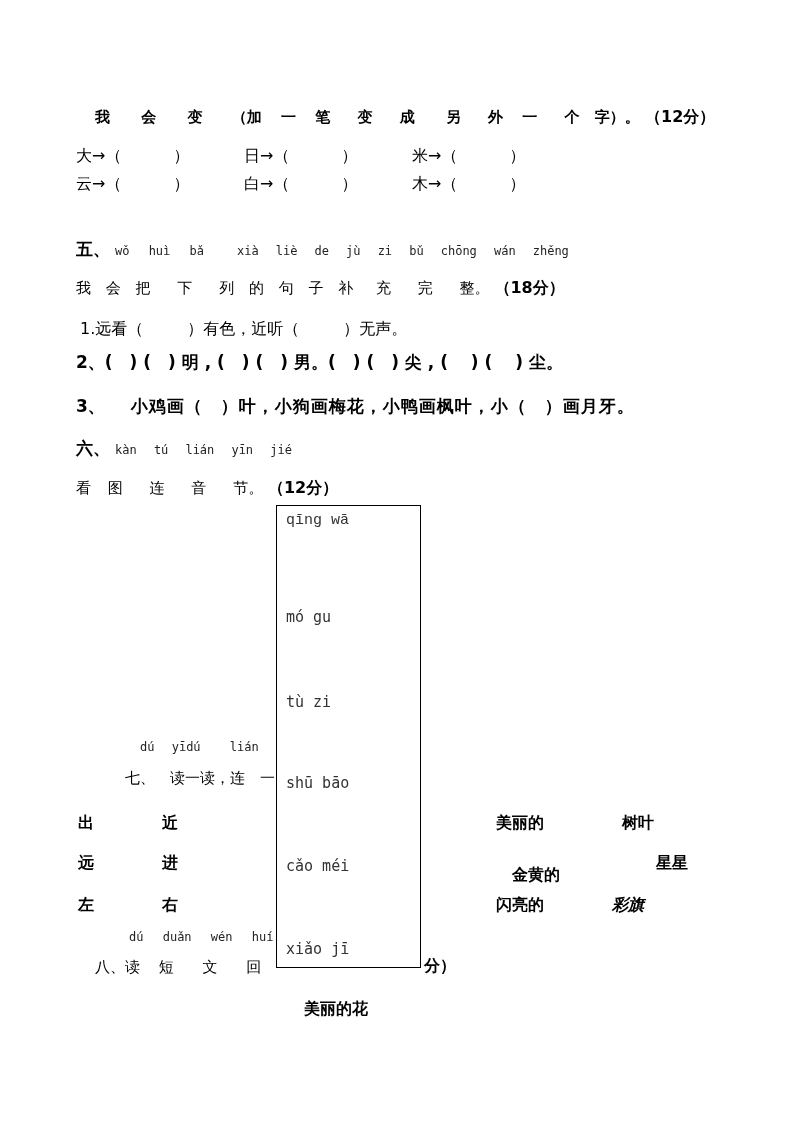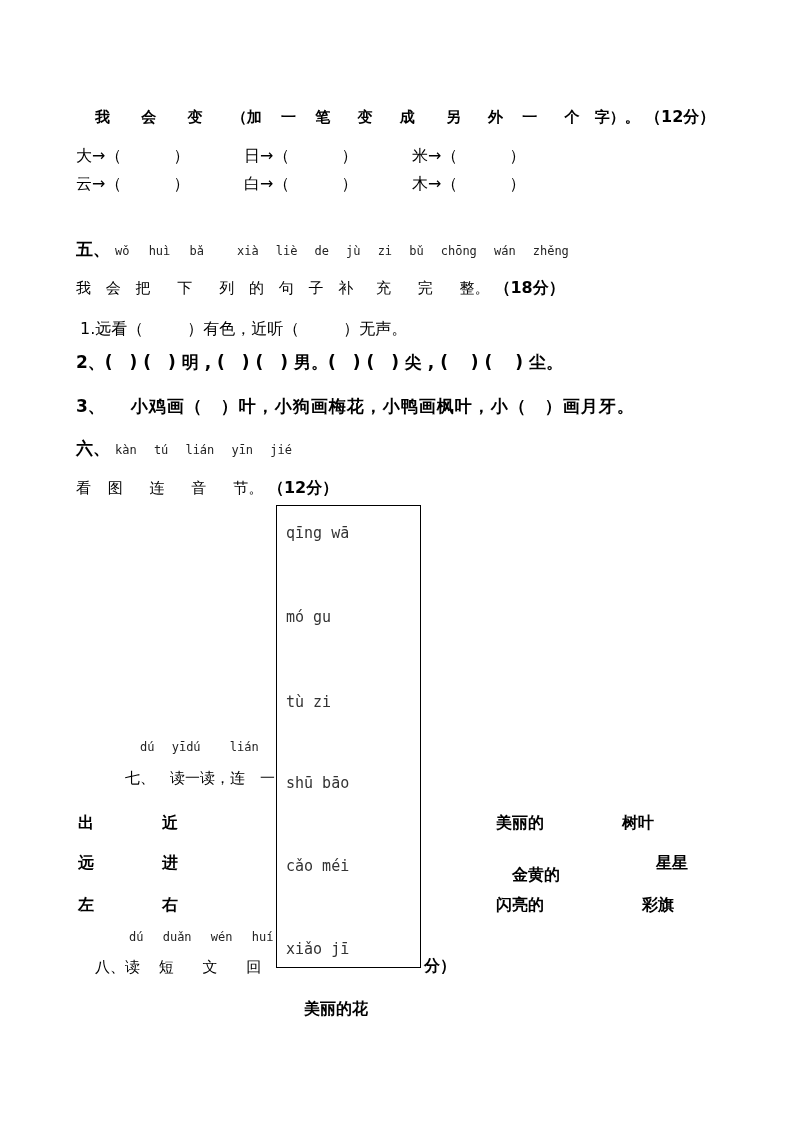--- a/index.html
+++ b/index.html
@@ -116,38 +116,38 @@
 <div class="abs bold n16" style="left:78px; top:853px;">远</div>
 <div class="abs bold n16" style="left:162px; top:853px;">进</div>
 <div class="abs bold n16" style="left:78px; top:895px;">左</div>
 <div class="abs bold n16" style="left:162px; top:895px;">右</div>
 
 <div class="abs bold n16" style="left:496px; top:813px;">美丽的</div>
 <div class="abs bold n16" style="left:622px; top:813px;">树叶</div>
 <div class="abs bold n16" style="left:512px; top:853px;margin-top:12px;">金黄的</div>
 <div class="abs bold n16" style="left:622px; top:853px;margin-left:34px;">星星</div>
 <div class="abs bold n16" style="left:496px; top:895px;">闪亮的</div>
-<div class="abs bold n16" style="left:642px; top:895px;">彩旗</div>
+<div class="abs bold n16" style="left:612px; top:895px;font-style:italic;">彩旗</div>
 
 <div class="abs py" style="left:129px; top:930px;">
   <span>dú</span><span class="sp" style="width:12px"></span>
   <span>duǎn</span><span class="sp" style="width:12px"></span>
   <span>wén</span><span class="sp" style="width:12px"></span>
   <span>huí</span>
 </div>
 <div class="abs n15" style="left:95px; top:958px;">
   <span>八、读</span><span class="sp" style="width:14px"></span>
   <span>短</span><span class="sp" style="width:24px"></span>
   <span>文</span><span class="sp" style="width:24px"></span>
   <span>回</span>
 </div>
 <div class="abs bold" style="left:424px; top:956px; font-size:16px;">分）</div>
 
 <div class="abs bold n16" style="left:304px; top:999px;">美丽的花</div>
 
 <div class="box">
-  <div class="item" style="top:18px;">qīng  wā</div>
+  <div class="item" style="top:6px;font-family:Liberation Mono, monospace;">qīng  wā</div>
   <div class="item" style="top:102px;">mó  gu</div>
   <div class="item" style="top:187px;">tù  zi</div>
   <div class="item" style="top:268px;">shū  bāo</div>
   <div class="item" style="top:351px;">cǎo  méi</div>
   <div class="item" style="top:434px;">xiǎo  jī</div>
 </div>
 
 </body></html>

